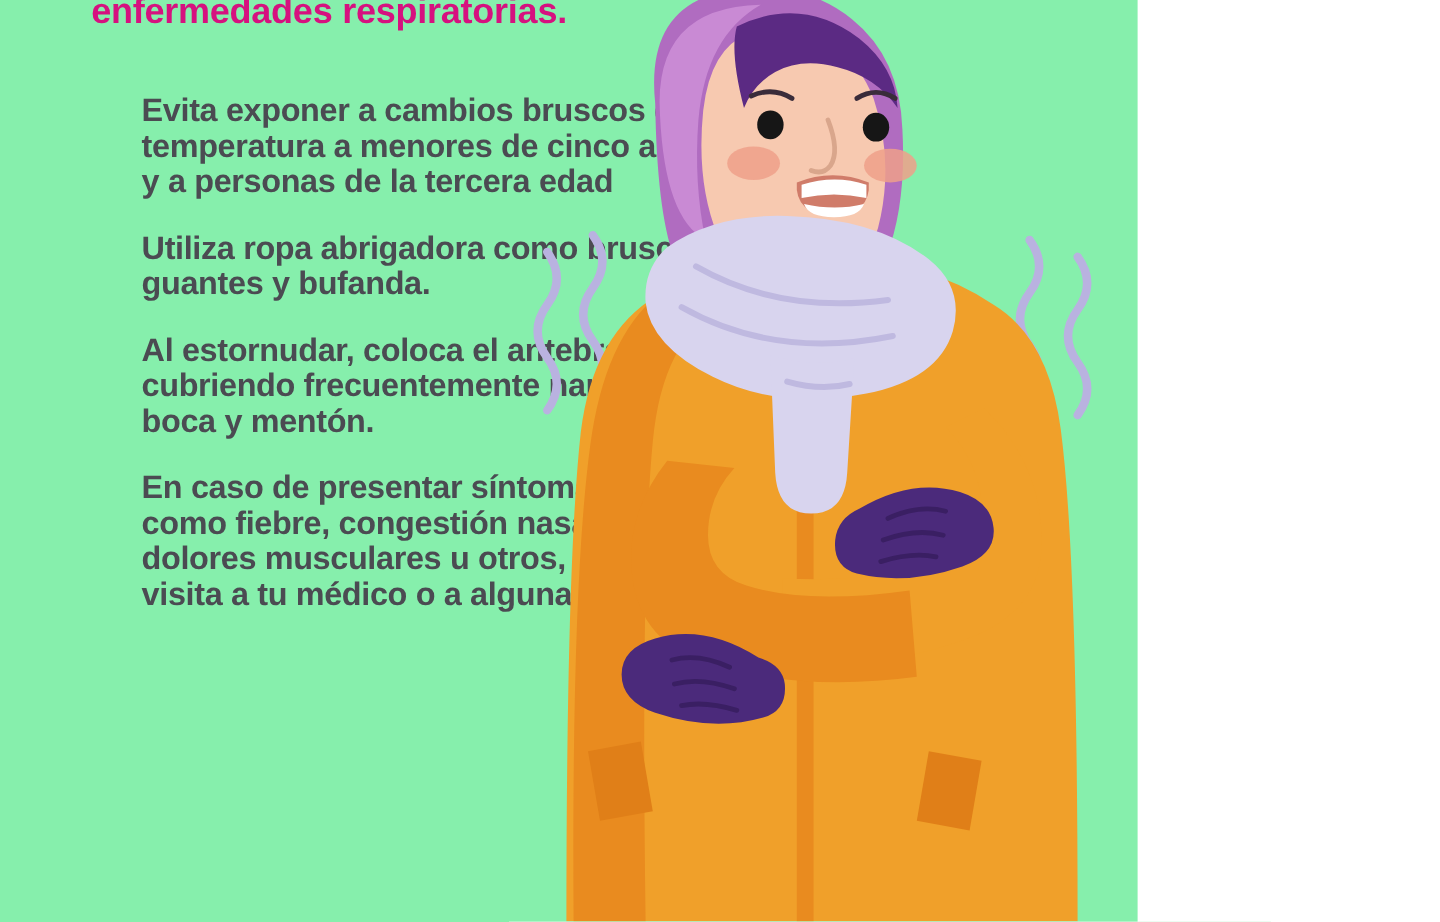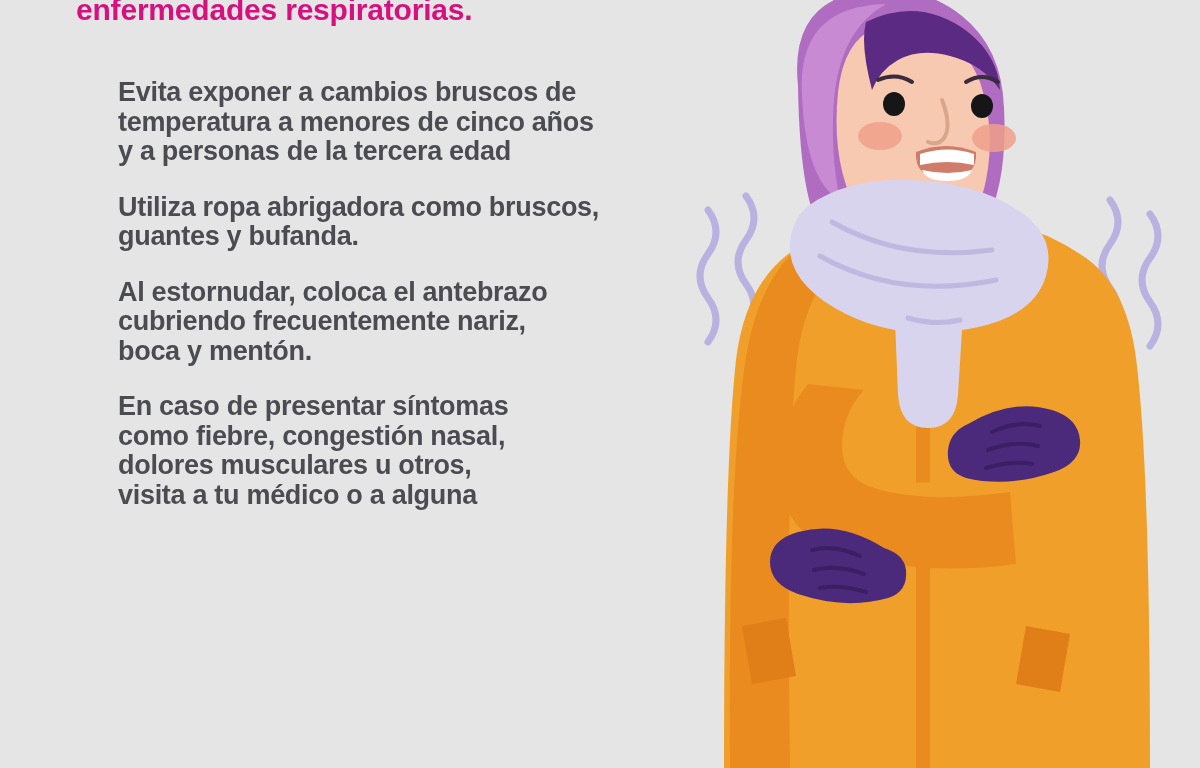--- a/index.html
+++ b/index.html
@@ -8,23 +8,23 @@
     background: #ffffff;
   }
   body {
     width: 1200px;
     height: 768px;
     overflow: hidden;
     font-family: "Liberation Sans", sans-serif;
   }
   .poster {
     position: relative;
-    width: 1200px;
+    width: 948px;
     height: 768px;
-    background: #e5e5e5;
+    background: #86efac;
     overflow: hidden;
   }
 
   
   .text-col {
     position: absolute;
     left: 0;
     top: 0;
     width: 690px;
     height: 768px;

